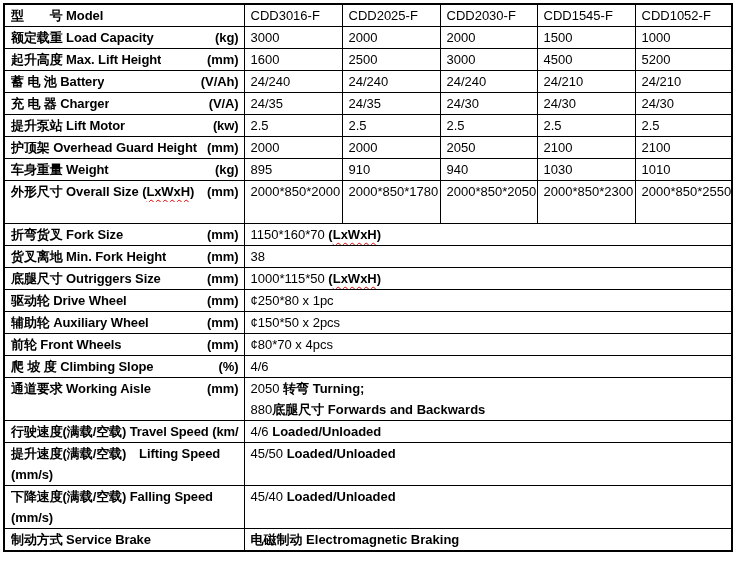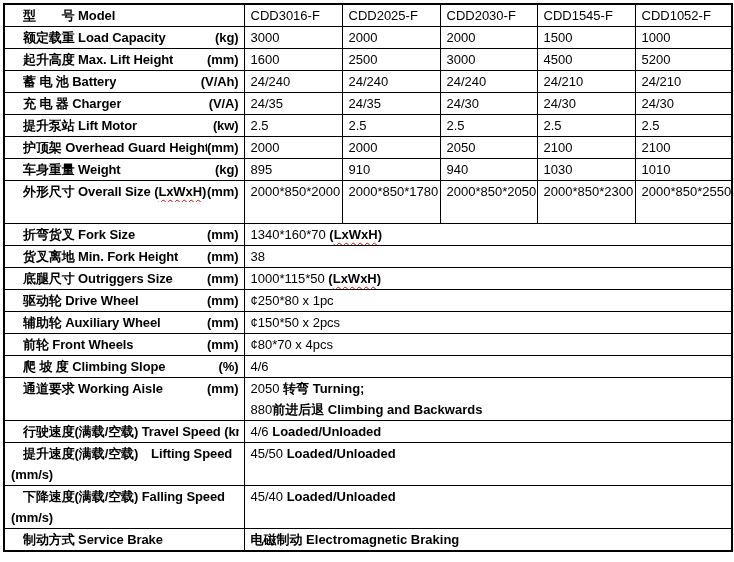--- a/index.html
+++ b/index.html
@@ -21,21 +21,21 @@
     vertical-align:top;
     line-height:21px;
     height:21px;
     overflow:hidden;
     white-space:nowrap;
   }
   tr.h42 td{height:42px;}
   td.lab{font-weight:bold;letter-spacing:-0.1px;}
   td.val{font-weight:normal;}
   .labline{display:flex;justify-content:space-between;}
-  .labline .lt{overflow:hidden;min-width:0;margin-left:12px;}
+  .labline .lt{overflow:hidden;min-width:0;}
   .labline .unit{flex:0 0 auto;text-align:center;}
   .b{font-weight:bold;}
   .wavy{
     text-decoration-line:underline;
     text-decoration-style:wavy;
     text-decoration-color:#e00000;
     text-decoration-thickness:1px;
     text-underline-offset:3px;
     text-decoration-skip-ink:none;
     text-align:right;
@@ -171,21 +171,21 @@
         <td class="val">2000*850*2550</td>
       </tr>
       <tr>
         <td class="lab">
           <div class="labline">
             <span class="lt"><span>折弯货叉 Fork Size</span></span>
             <span class="unit">(mm)</span>
           </div>
         </td>
         <td class="val" colspan="5">
-          <div><span>1340*160*70 </span><span class="b ">(</span><span class="b wavy">LxWxH</span><span class="b ">)</span></div>
+          <div><span>1150*160*70 </span><span class="b ">(</span><span class="b wavy">LxWxH</span><span class="b ">)</span></div>
         </td>
       </tr>
       <tr>
         <td class="lab">
           <div class="labline">
             <span class="lt"><span>货叉离地 Min. Fork Height</span></span>
             <span class="unit">(mm)</span>
           </div>
         </td>
         <td class="val" colspan="5">
@@ -249,21 +249,21 @@
       </tr>
       <tr class="h42">
         <td class="lab">
           <div class="labline">
             <span class="lt"><span>通道要求  Working Aisle</span></span>
             <span class="unit">(mm)</span>
           </div>
         </td>
         <td class="val" colspan="5">
           <div><span>2050 </span><span class="b ">转弯 Turning;</span></div>
-          <div><span>880</span><span class="b ">前进后退 Climbing and Backwards</span></div>
+          <div><span>880</span><span class="b ">底腿尺寸 Forwards and Backwards</span></div>
         </td>
       </tr>
       <tr>
         <td class="lab">
           <div class="labline">
             <span class="lt"><span>行驶速度(满载/空载) Travel Speed (km/h)</span></span>
           </div>
         </td>
         <td class="val" colspan="5">
           <div><span>4/6 </span><span class="b ">Loaded/Unloaded</span></div>

